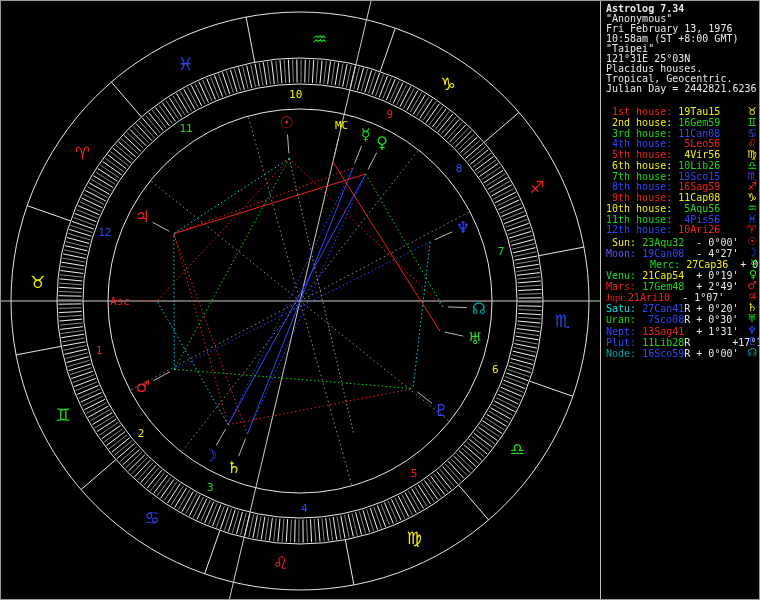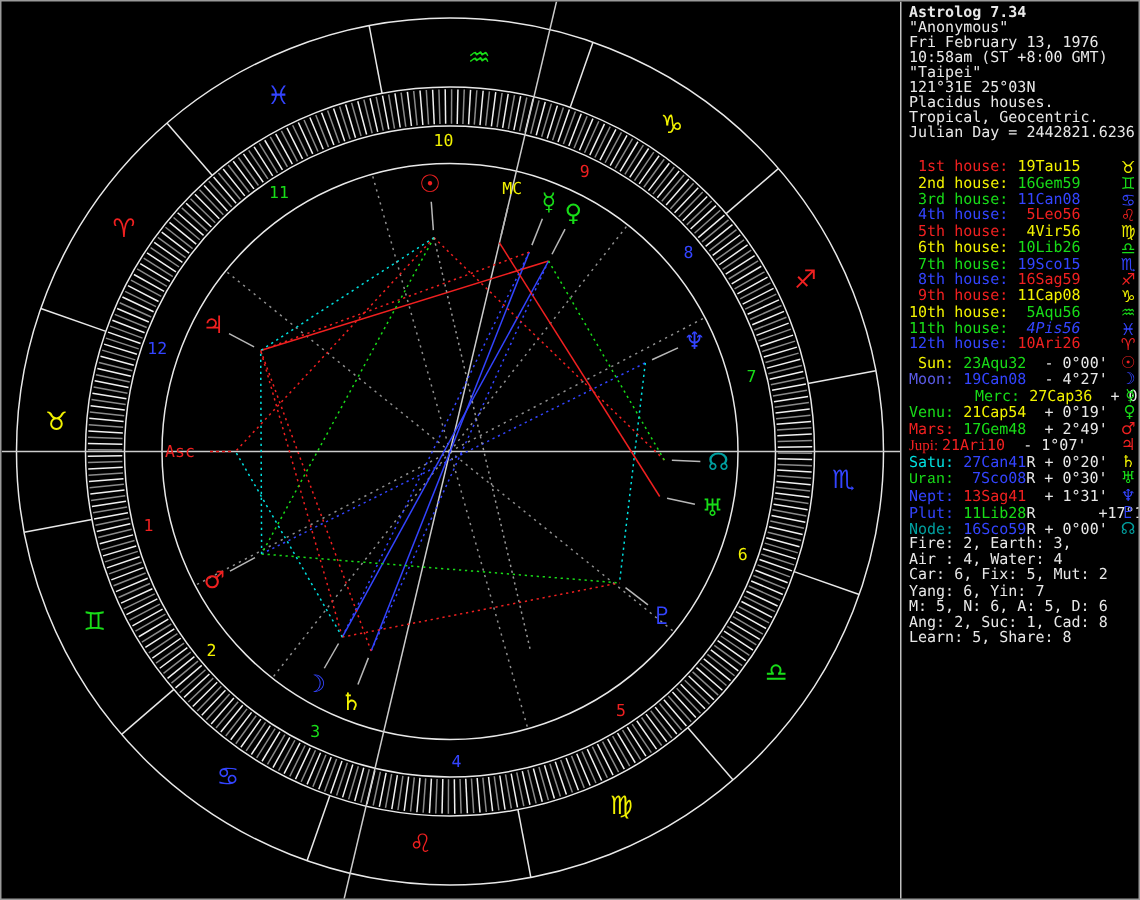--- a/index.html
+++ b/index.html
@@ -514,31 +514,30 @@
         <div class="row"><span style="color: rgb(240, 32, 32);"> 1st house: </span><span style="color: rgb(242, 242, 0);">19Tau15</span><span class="g" style="color: rgb(242, 242, 0);">♉</span></div>
         <div class="row"><span style="color: rgb(242, 242, 0);"> 2nd house: </span><span style="color: rgb(24, 220, 24);">16Gem59</span><span class="g" style="color: rgb(24, 220, 24);">♊</span></div>
         <div class="row"><span style="color: rgb(24, 220, 24);"> 3rd house: </span><span style="color: rgb(51, 68, 255);">11Can08</span><span class="g" style="color: rgb(51, 68, 255);">♋</span></div>
         <div class="row"><span style="color: rgb(51, 68, 255);"> 4th house: </span><span style="color: rgb(240, 32, 32);"> 5Leo56</span><span class="g" style="color: rgb(240, 32, 32);">♌</span></div>
         <div class="row"><span style="color: rgb(240, 32, 32);"> 5th house: </span><span style="color: rgb(242, 242, 0);"> 4Vir56</span><span class="g" style="color: rgb(242, 242, 0);">♍</span></div>
         <div class="row"><span style="color: rgb(242, 242, 0);"> 6th house: </span><span style="color: rgb(24, 220, 24);">10Lib26</span><span class="g" style="color: rgb(24, 220, 24);">♎</span></div>
         <div class="row"><span style="color: rgb(24, 220, 24);"> 7th house: </span><span style="color: rgb(51, 68, 255);">19Sco15</span><span class="g" style="color: rgb(51, 68, 255);">♏</span></div>
         <div class="row"><span style="color: rgb(51, 68, 255);"> 8th house: </span><span style="color: rgb(240, 32, 32);">16Sag59</span><span class="g" style="color: rgb(240, 32, 32);">♐</span></div>
         <div class="row"><span style="color: rgb(240, 32, 32);"> 9th house: </span><span style="color: rgb(242, 242, 0);">11Cap08</span><span class="g" style="color: rgb(242, 242, 0);">♑</span></div>
         <div class="row"><span style="color: rgb(242, 242, 0);">10th house: </span><span style="color: rgb(24, 220, 24);"> 5Aqu56</span><span class="g" style="color: rgb(24, 220, 24);">♒</span></div>
-        <div class="row"><span style="color: rgb(24, 220, 24);">11th house: </span><span style="color: rgb(51, 68, 255); font-style: italic;"> 4Pis56</span><span class="g" style="color: rgb(51, 68, 255);">♓</span></div>
+        <div class="row"><span style="color: rgb(24, 220, 24);">11th house: </span><span style="color: rgb(51, 68, 255);"> 4Pis56</span><span class="g" style="color: rgb(51, 68, 255);">♓</span></div>
         <div class="row"><span style="color: rgb(51, 68, 255);">12th house: </span><span style="color: rgb(240, 32, 32);">10Ari26</span><span class="g" style="color: rgb(240, 32, 32);">♈</span></div>
       </div>
     <div id="planets">
         <div class="row"><span style="color: rgb(242, 242, 0);"> Sun: </span><span style="color: rgb(24, 220, 24);">23Aqu32</span><span style="color: rgb(232, 232, 232);"> </span><span style="color: rgb(232, 232, 232);"> - 0°00'</span><span class="g" style="color: rgb(240, 32, 32);">☉</span></div>
         <div class="row"><span style="color: rgb(91, 91, 232);">Moon: </span><span style="color: rgb(51, 68, 255);">19Can08</span><span style="color: rgb(232, 232, 232);"> </span><span style="color: rgb(232, 232, 232);"> - 4°27'</span><span class="g" style="color: rgb(51, 68, 255);">☽</span></div>
         <div class="row"><span style="color: rgb(24, 220, 24); padding-left: 44px;">Merc: </span><span style="color: rgb(242, 242, 0);">27Cap36</span><span style="color: rgb(232, 232, 232);"> </span><span style="color: rgb(232, 232, 232);"> + 0°56'</span><span class="g" style="color: rgb(24, 220, 24);">☿</span></div>
         <div class="row"><span style="color: rgb(24, 220, 24);">Venu: </span><span style="color: rgb(242, 242, 0);">21Cap54</span><span style="color: rgb(232, 232, 232);"> </span><span style="color: rgb(232, 232, 232);"> + 0°19'</span><span class="g" style="color: rgb(24, 220, 24);">♀</span></div>
         <div class="row"><span style="color: rgb(240, 32, 32);">Mars: </span><span style="color: rgb(24, 220, 24);">17Gem48</span><span style="color: rgb(232, 232, 232);"> </span><span style="color: rgb(232, 232, 232);"> + 2°49'</span><span class="g" style="color: rgb(240, 32, 32);">♂</span></div>
         <div class="row"><span style="color: rgb(240, 32, 32); font-family: Liberation Serif, serif;">Jupi: </span><span style="color: rgb(240, 32, 32);">21Ari10</span><span style="color: rgb(232, 232, 232);"> </span><span style="color: rgb(232, 232, 232);"> - 1°07'</span><span class="g" style="color: rgb(240, 32, 32);">♃</span></div>
         <div class="row"><span style="color: rgb(0, 224, 224);">Satu: </span><span style="color: rgb(51, 68, 255);">27Can41</span><span style="color: rgb(232, 232, 232);">R</span><span style="color: rgb(232, 232, 232);"> + 0°20'</span><span class="g" style="color: rgb(242, 242, 0);">♄</span></div>
         <div class="row"><span style="color: rgb(24, 220, 24); font-family: Liberation Mono, monospace;">Uran: </span><span style="color: rgb(51, 68, 255);"> 7Sco08</span><span style="color: rgb(232, 232, 232);">R</span><span style="color: rgb(232, 232, 232);"> + 0°30'</span><span class="g" style="color: rgb(24, 220, 24);">♅</span></div>
         <div class="row"><span style="color: rgb(51, 68, 255);">Nept: </span><span style="color: rgb(240, 32, 32);">13Sag41</span><span style="color: rgb(232, 232, 232);"> </span><span style="color: rgb(232, 232, 232);"> + 1°31'</span><span class="g" style="color: rgb(51, 68, 255);">♆</span></div>
         <div class="row"><span style="color: rgb(51, 68, 255);">Plut: </span><span style="color: rgb(24, 220, 24);">11Lib28</span><span style="color: rgb(232, 232, 232);">R</span><span style="color: rgb(232, 232, 232); margin-left: 36px;"> +17°16'</span><span class="g" style="color: rgb(51, 68, 255);">♇</span></div>
         <div class="row"><span style="color: rgb(0, 160, 160);">Node: </span><span style="color: rgb(51, 68, 255);">16Sco59</span><span style="color: rgb(232, 232, 232);">R</span><span style="color: rgb(232, 232, 232);"> + 0°00'</span><span class="g" style="color: rgb(0, 160, 160);">☊</span></div>
       </div>
-    <div id="stats"><div>Fire: 2, Earth: 3,</div><div>Air : 4, Water: 4</div><div>Car: 6, Fix: 5, Mut: 2</div><div>Yang: 6, Yin: 7</div><div>M: 5, N: 6, A: 5, D: 6</div><div>Ang: 2, Suc: 1, Cad: 8</div><div>Learn: 5, Share: 8</div></div>
   </div>
 </div>
 
 </body></html>

